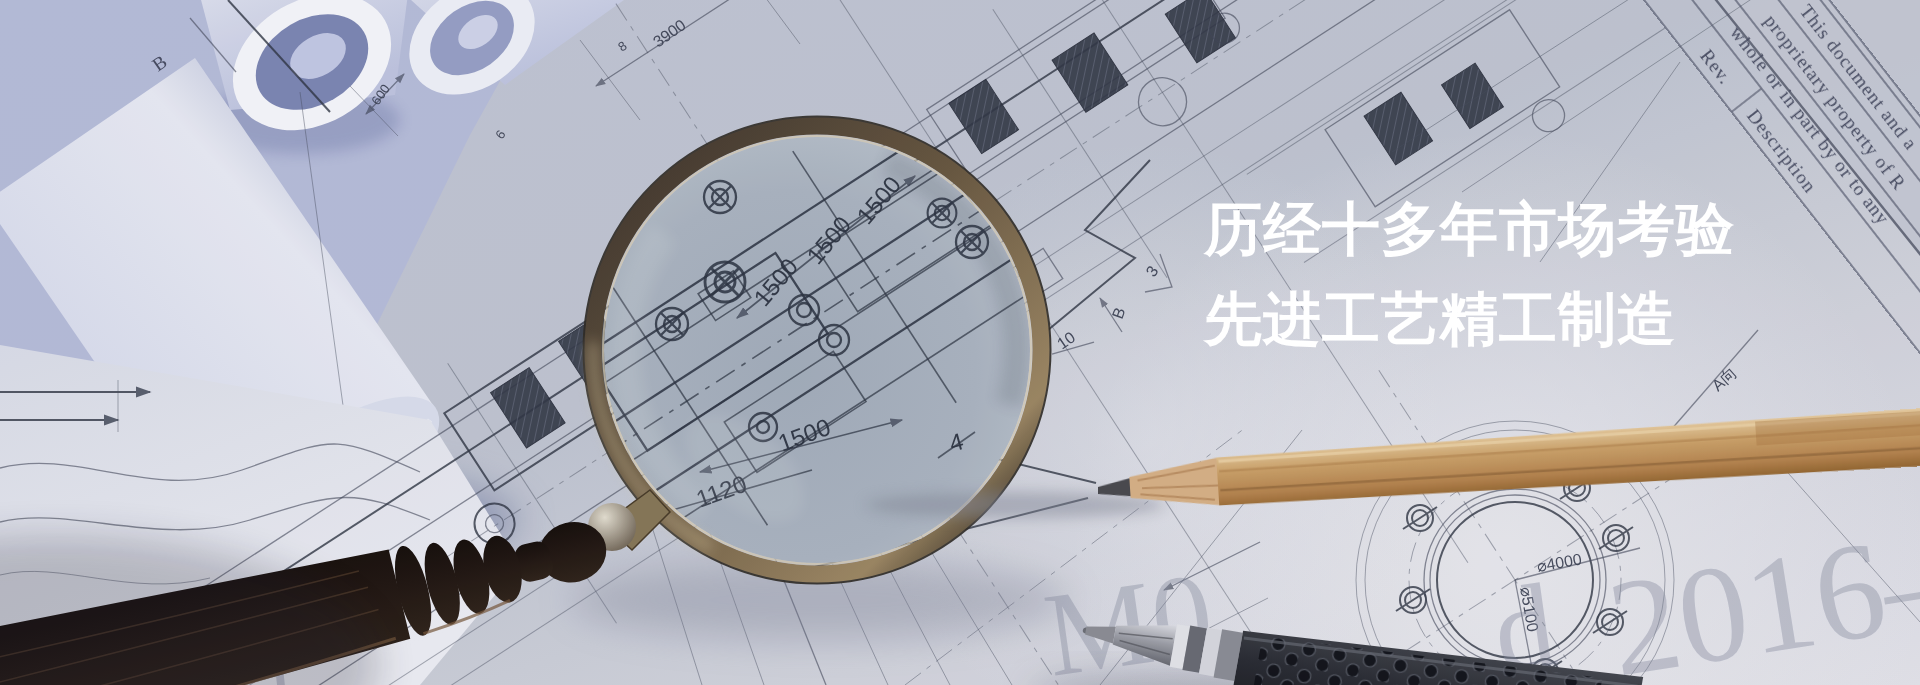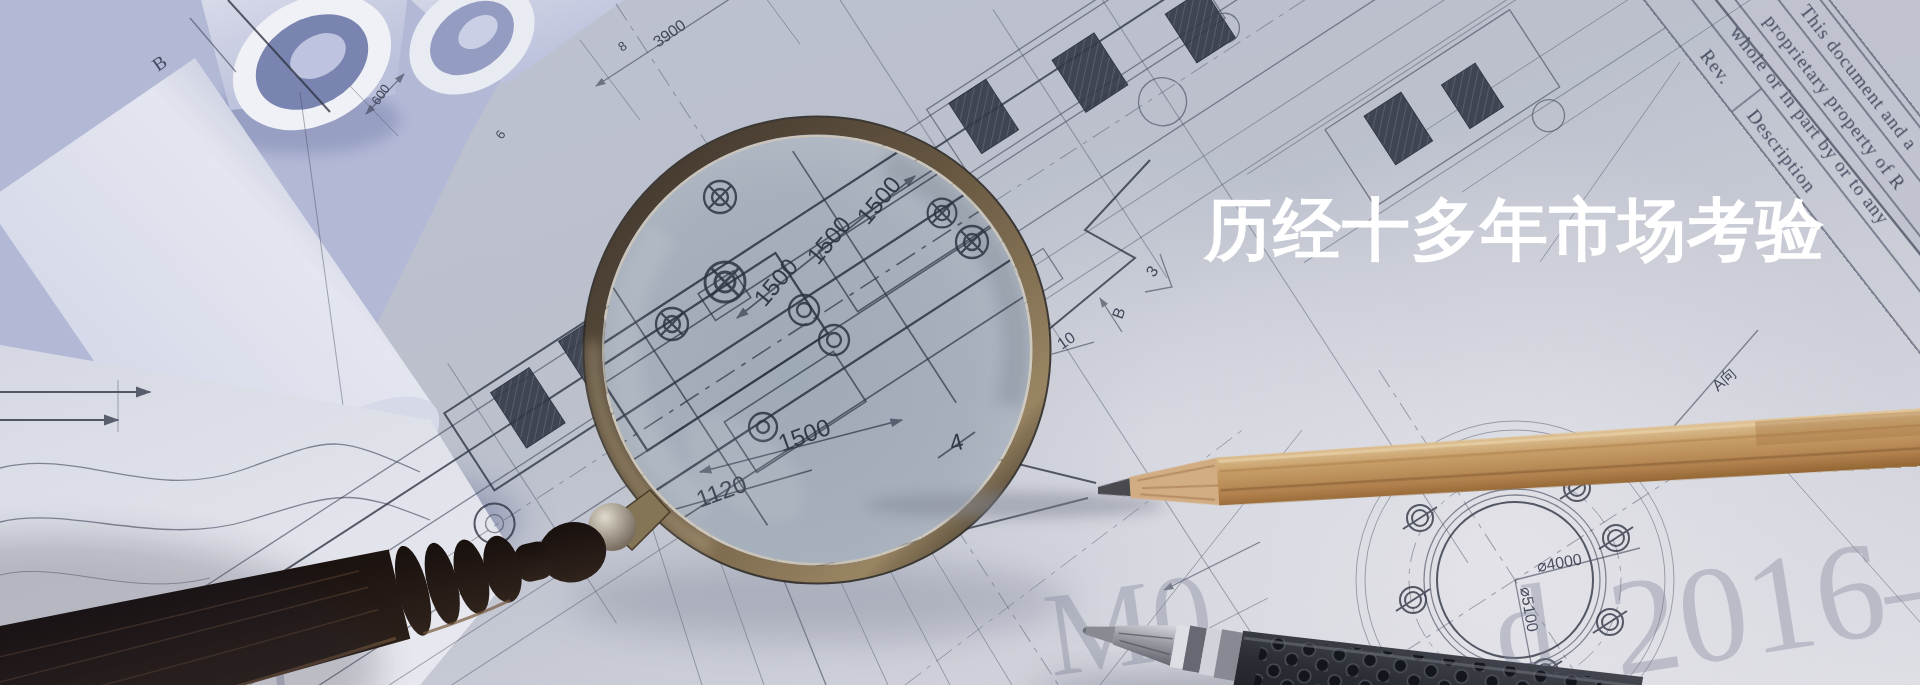--- a/index.html
+++ b/index.html
@@ -14,21 +14,21 @@
   .glassln{stroke:#2d3442;fill:none;stroke-width:2.3;opacity:.85;}
   .glassln.thin{stroke-width:1.6;opacity:.7;}
   .dimt{fill:#3b4152;font-family:"Liberation Sans",sans-serif;font-size:16px;opacity:.92;}
   .dimsm{font-size:13px;}
   .dimtg{fill:#2e3542;font-family:"Liberation Sans",sans-serif;font-size:24px;opacity:.95;}
   .tb{fill:#484d62;font-family:"Liberation Serif",serif;font-size:19px;letter-spacing:1px;}
   .wm{fill:#868c9f;font-family:"Liberation Serif",serif;opacity:.38;}
   .hatchblk{fill:url(#hatch);stroke:#262b37;stroke-width:1;opacity:.9;}
   
   .headline{position:absolute;left:1204px;top:184px;color:#ffffff;font-weight:700;
-            font-size:68px;line-height:90px;letter-spacing:1px;white-space:nowrap;
+            font-size:58px;line-height:90px;letter-spacing:1px;white-space:nowrap;
             font-family:"Liberation Sans",sans-serif;}
   .headline .hl4{margin-top:4px;}
 </style>
 </head>
 <body>
 
 <div class="stage">
 <svg width="1920" height="685" viewBox="0 0 1920 685">
   <defs>
     <linearGradient id="gPaper" x1="0" y1="0" x2="1" y2="1">
@@ -424,14 +424,15 @@
   </g>
 
   <g>
     <ellipse cx="60" cy="665" rx="320" ry="130" fill="#232032" opacity=".22" filter="url(#soft2)"></ellipse>
     <rect width="1920" height="685" fill="#2a2f45" opacity=".05"></rect>
   </g>
 </svg>
 
 <div class="headline">
   <div class="hl1">历经十多年市场考验</div>
+  <div class="hl2">先进工艺精工制造</div>
 </div>
 </div>
 
 </body></html>

